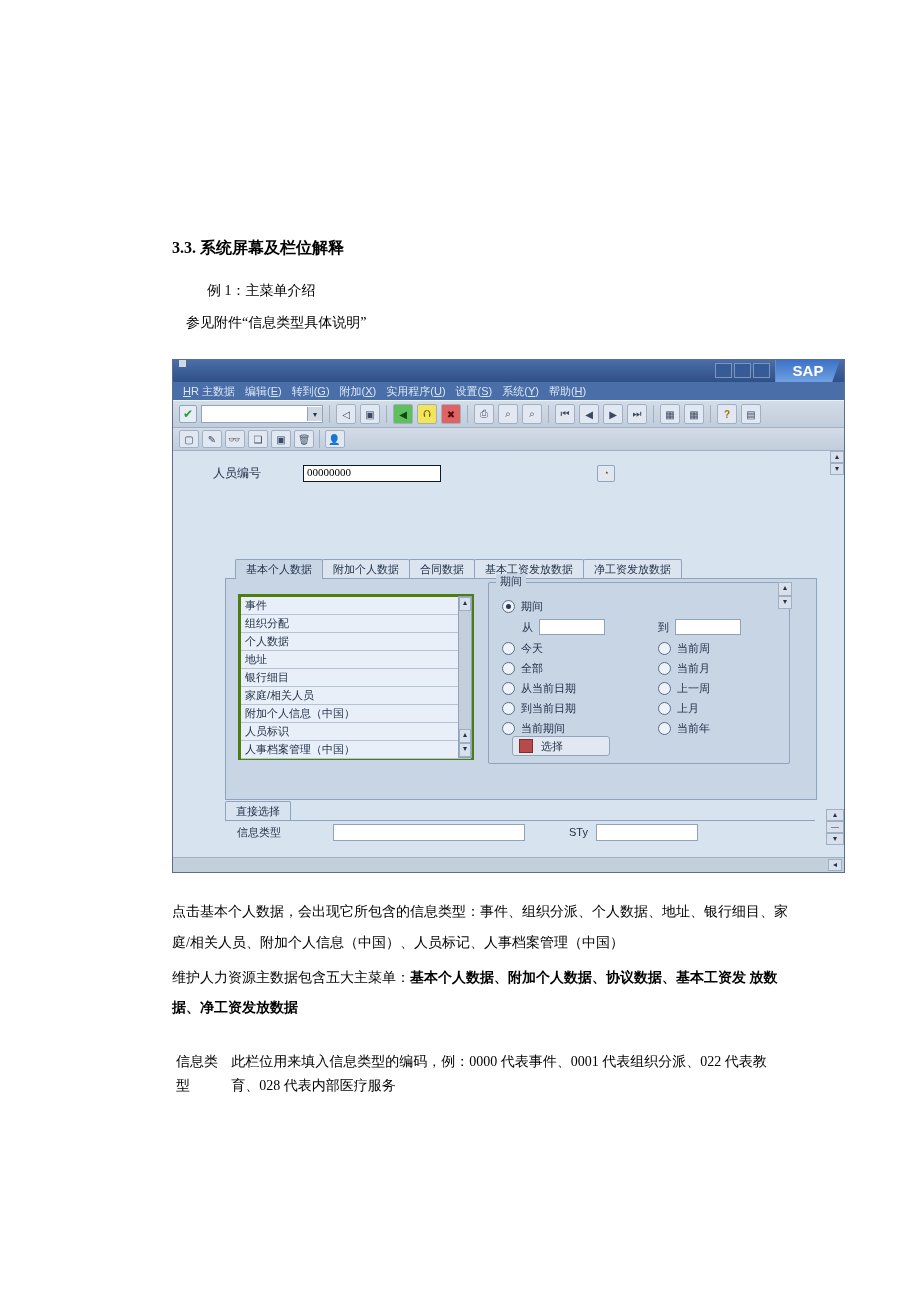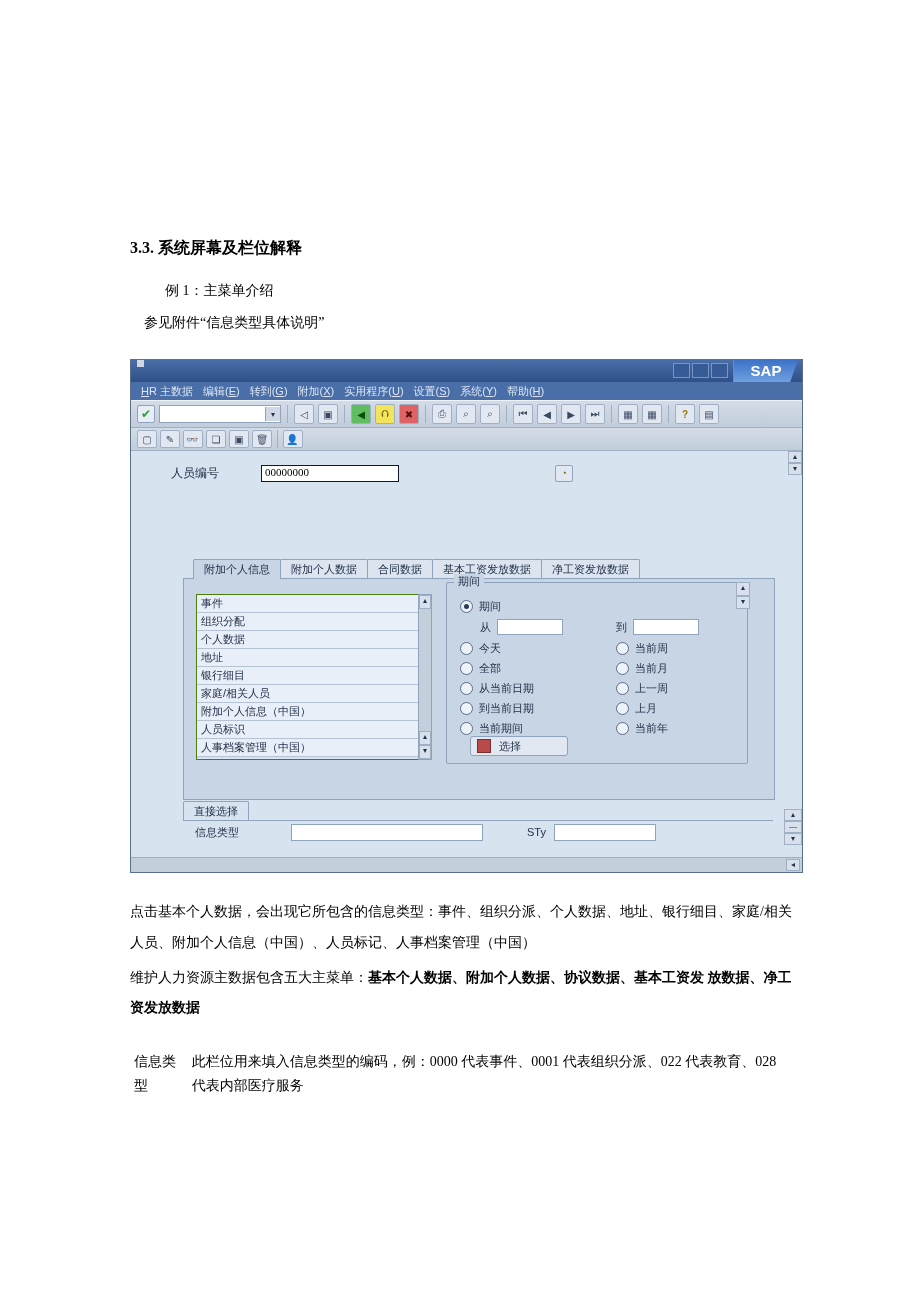--- a/index.html
+++ b/index.html
@@ -6,20 +6,21 @@
     margin: 0;
     padding: 0;
     background: #fff;
     font-family: "SimSun", "宋体", serif;
     font-size: 14px;
     color: #000;
     width: 920px;
   }
   .page {
     padding: 230px 118px 60px 130px;
+    margin-left: 42px;
   }
   .section-heading {
     font-family: "SimSun", "宋体", serif;
     font-size: 16px;
     font-weight: bold;
     margin: 8px 0 18px 0;
   }
   .para {
     font-size: 14px;
     line-height: 2.0;
@@ -249,21 +250,21 @@
     background: #c7d5e5;
     border-top: 1px solid #8fa3bd;
   }
   .left-list {
     position:absolute;
     left: 12px;
     top: 15px;
     width: 236px;
     height: 166px;
     background: #d7e3ef;
-    border: 1px solid #4d7c0f;
+    border: 3px solid #4d7c0f;
     box-sizing: border-box;
   }
   .ll-scroll {
     position:absolute;
     right: -1px;
     top: -1px;
     width: 14px;
     height: 101%;
     background:#c4cfdc;
     border:1px solid #8fa3bd;
@@ -530,21 +531,21 @@
         <div class="emp-input">00000000</div>
       </div>
       <div class="sel-btn">◔</div>
 
       <div class="scroll-stub-right">
         <div class="sa-top">▴</div>
         <div class="sa-bot">▾</div>
       </div>
 
       <div class="tabstrip">
-        <div class="tab active">附加个人信息</div>
+        <div class="tab active">基本个人数据</div>
         <div class="tab">附加个人数据</div>
         <div class="tab">合同数据</div>
         <div class="tab">基本工资发放数据</div>
         <div class="tab">净工资发放数据</div>
       </div>
 
       <div class="tab-body">
         <div class="left-list">
           <div class="list-row">事件</div>
           <div class="list-row">组织分配</div>

